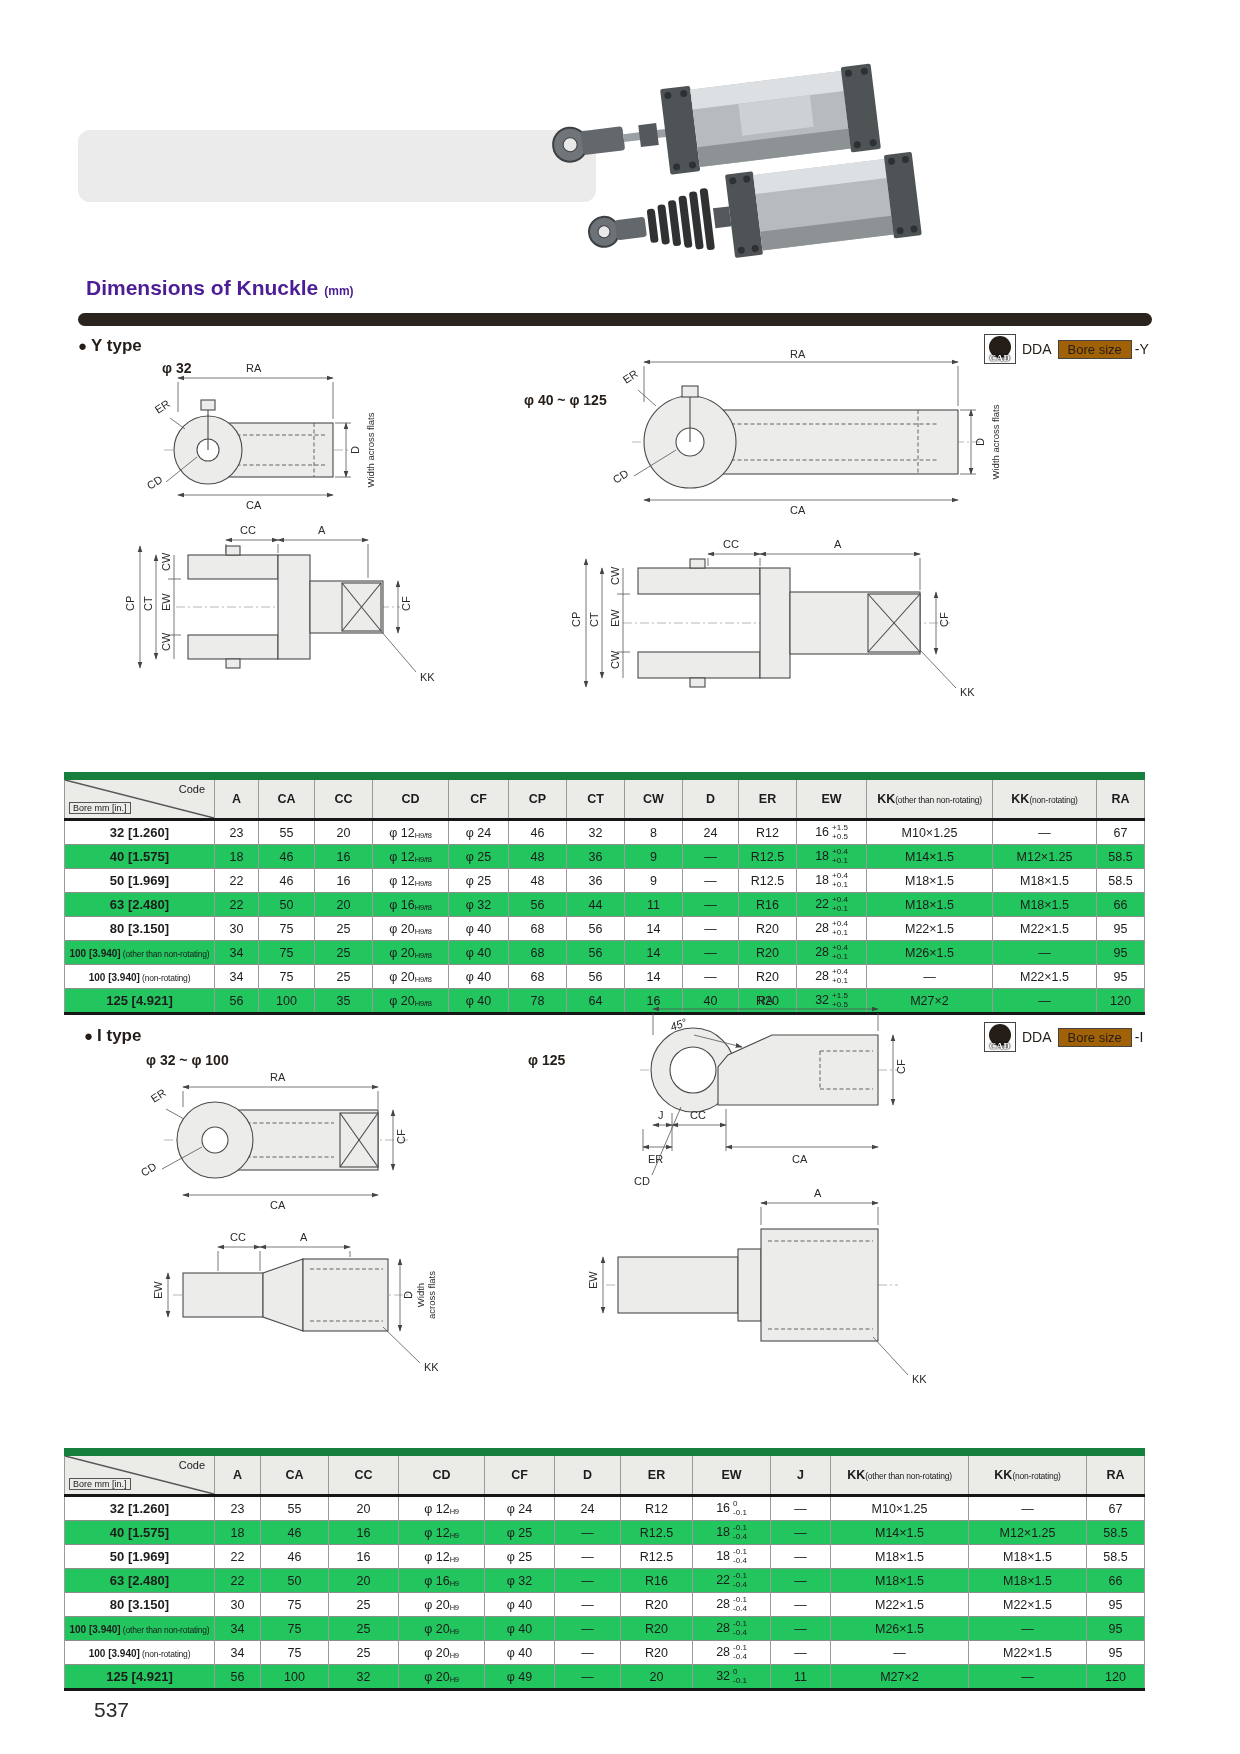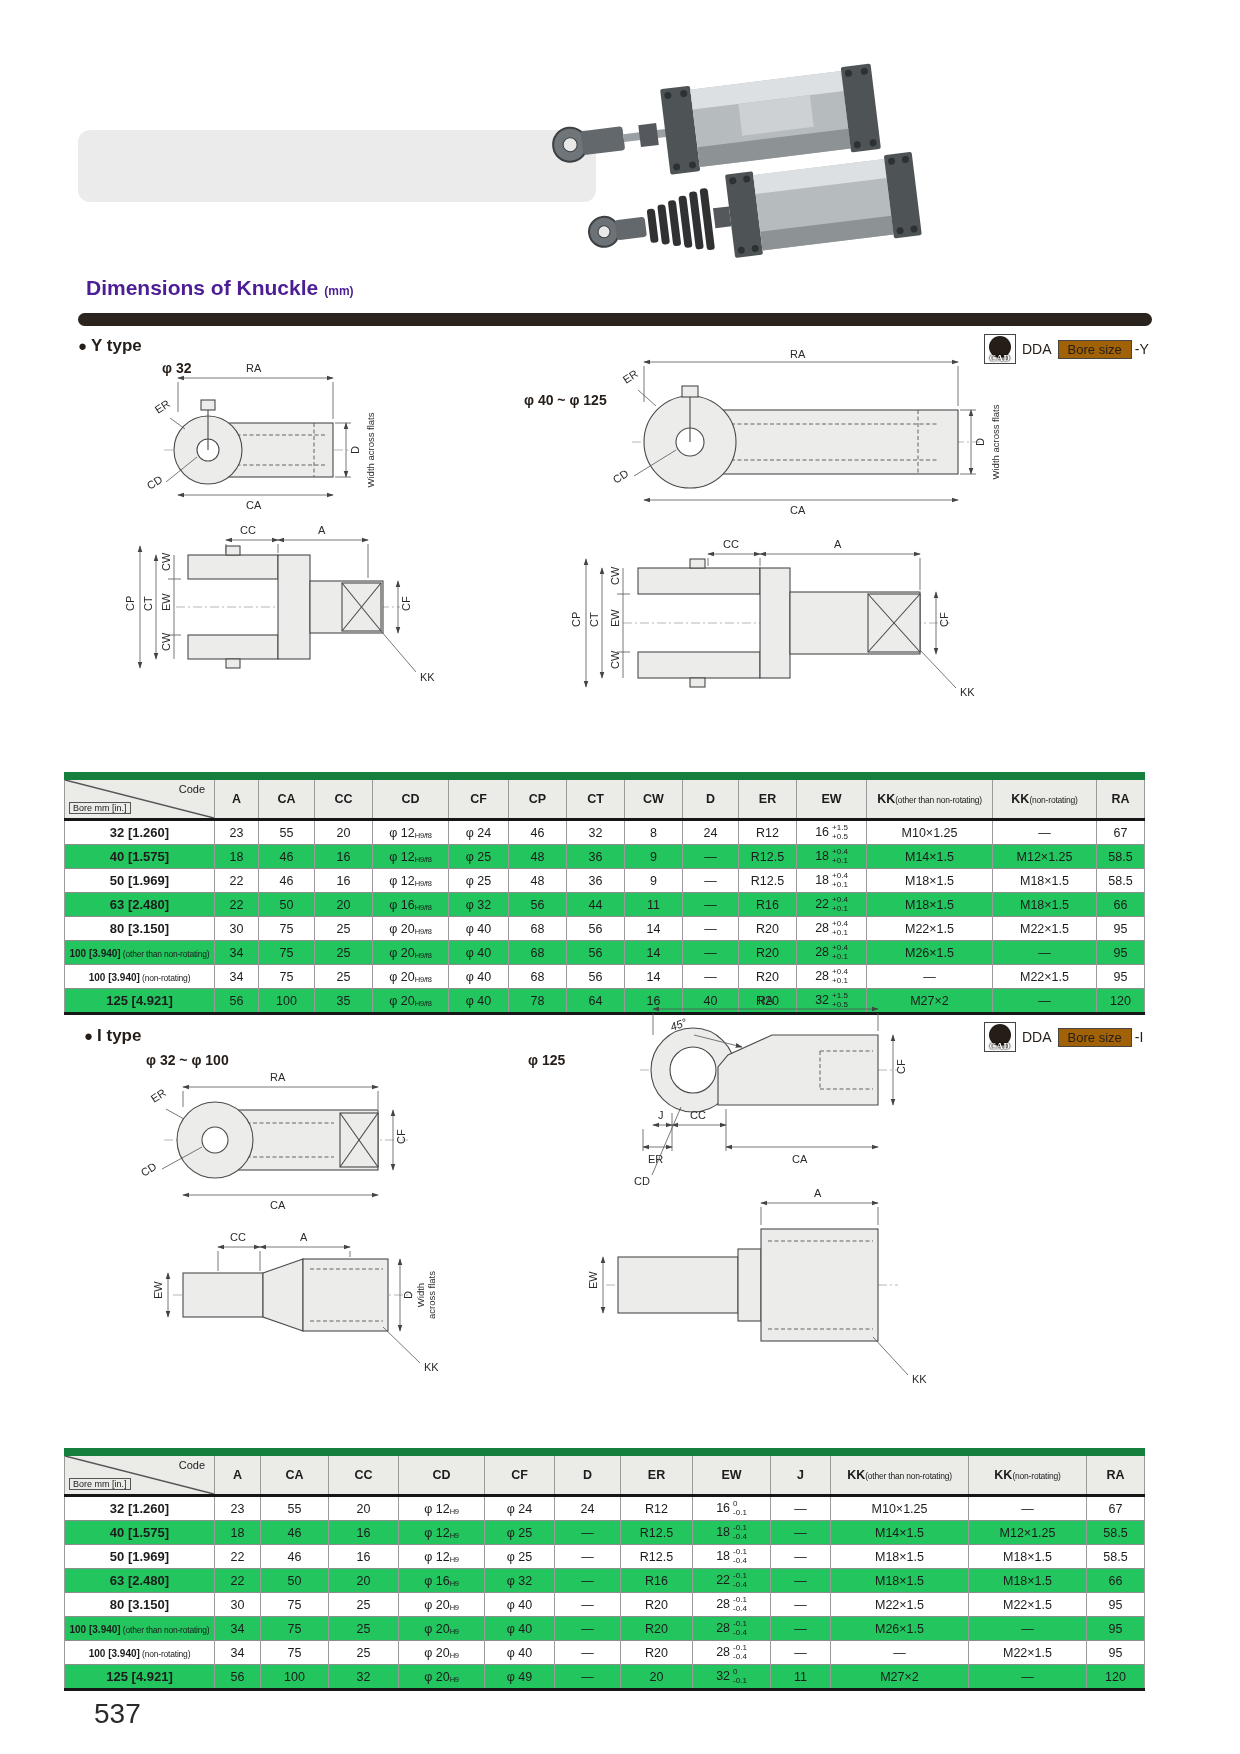--- a/index.html
+++ b/index.html
@@ -45,21 +45,21 @@
                    padding:0 3px;background:#ebece8;white-space:nowrap;}
   .kkb{font-weight:bold;}
   .hnote{font-weight:normal;font-size:8.5px;letter-spacing:-.2px;}
   .bb{font-weight:bold;font-size:13px;}
   .bb.small{font-size:10px;}
   .bnote{font-size:8.5px;font-weight:normal;letter-spacing:-.2px;}
   .sub{font-size:7.5px;vertical-align:-1px;letter-spacing:-.2px;}
   .tol{display:inline-flex;flex-direction:column;font-size:8px;line-height:8.5px;margin-left:3px;vertical-align:middle;text-align:left;}
   .tol i{font-style:normal;}
 
-  .page-num{position:absolute;left:94px;top:1698px;font-size:28px;color:#2a2a2a;}
+  .page-num{position:absolute;left:94px;top:1698px;font-size:21px;color:#2a2a2a;}
 
   
   .o{fill:#ececea;stroke:#4a4a4a;stroke-width:1.1;}
   .oh{fill:#ffffff;stroke:#4a4a4a;stroke-width:1.1;}
   .ln{stroke:#4a4a4a;stroke-width:1.1;fill:none;}
   .dm{stroke:#555;stroke-width:.8;fill:none;}
   .dsh{stroke:#555;stroke-width:.9;fill:none;stroke-dasharray:4 2.5;}
   .cl{stroke:#999;stroke-width:.7;fill:none;stroke-dasharray:9 3 2 3;}
   .lb{font-size:11px;fill:#2a2a2a;}
   .lbs{font-size:9.5px;fill:#2a2a2a;}

